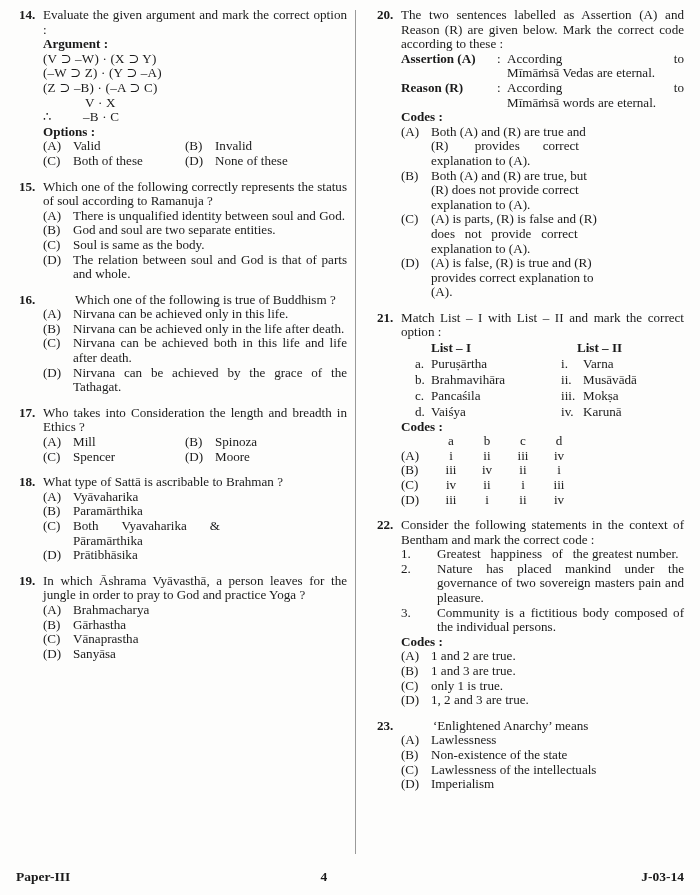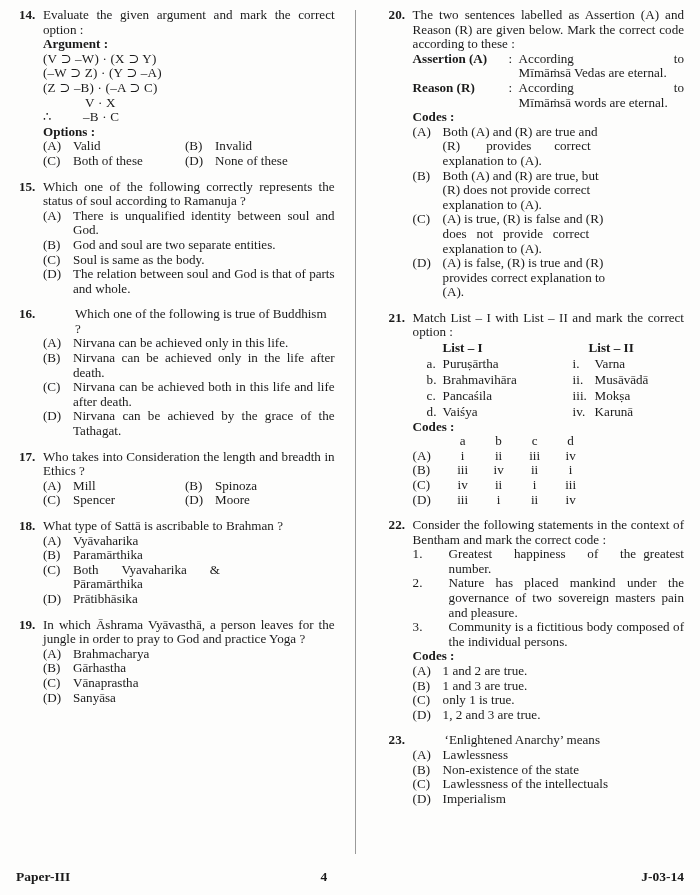--- a/index.html
+++ b/index.html
@@ -22,21 +22,20 @@
     height: 895px;
     background: #fdfdfc;
     box-sizing: border-box;
     padding: 8px 16px 0 16px;
   }
   .columns {
     display: flex;
     width: 668px;
     height: 848px;
     box-sizing: border-box;
-    gap: 12px;
   }
   .col {
     box-sizing: border-box;
   }
   .col-left {
     width: 339px;
     padding-right: 8px;
   }
   .divider {
     width: 1px;
@@ -394,21 +393,21 @@
               <span class="opt-key">(B)</span>
               <span class="opt-text nojust">
                 <span>Both (A) and (R) are true, but</span><br>
                 <span>(R) does not provide correct</span><br>
                 <span>explanation to (A).</span>
               </span>
             </div>
             <div class="opt">
               <span class="opt-key">(C)</span>
               <span class="opt-text nojust">
-                <span>(A) is true, (R) is false and (R)</span><br>
+                <span>(A) is parts, (R) is false and (R)</span><br>
                 <span>does&nbsp;&nbsp;&nbsp;not&nbsp;&nbsp;&nbsp;provide&nbsp;&nbsp;&nbsp;correct</span><br>
                 <span>explanation to (A).</span>
               </span>
             </div>
             <div class="opt">
               <span class="opt-key">(D)</span>
               <span class="opt-text nojust">
                 <span>(A) is false, (R) is true and (R)</span><br>
                 <span>provides correct explanation to</span><br>
                 <span>(A).</span>

